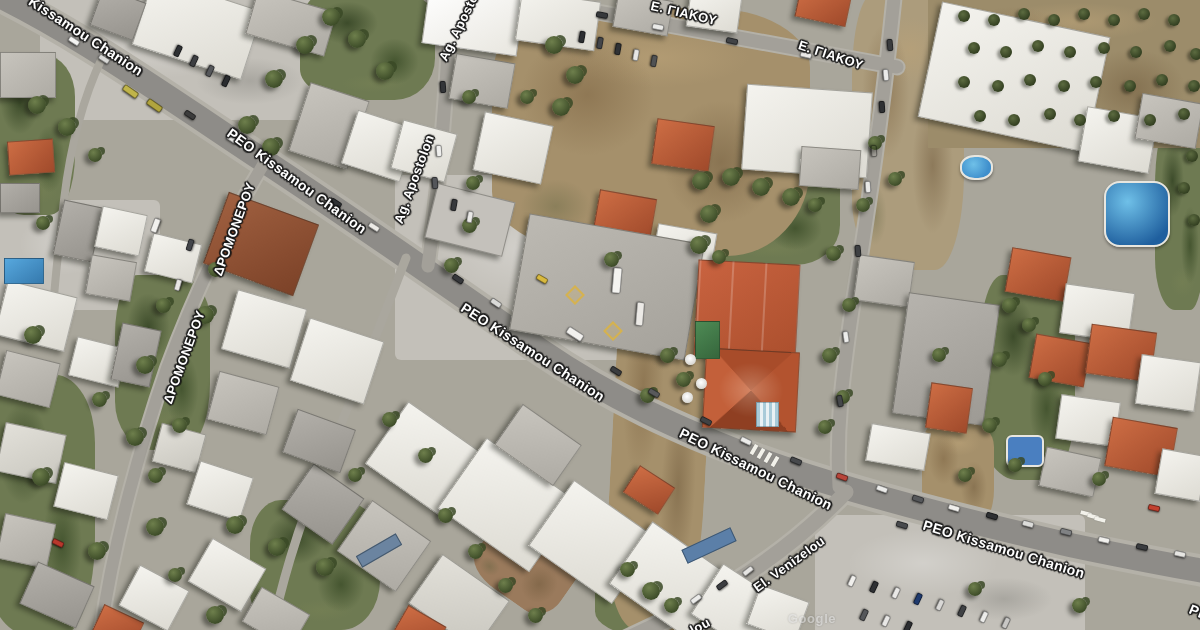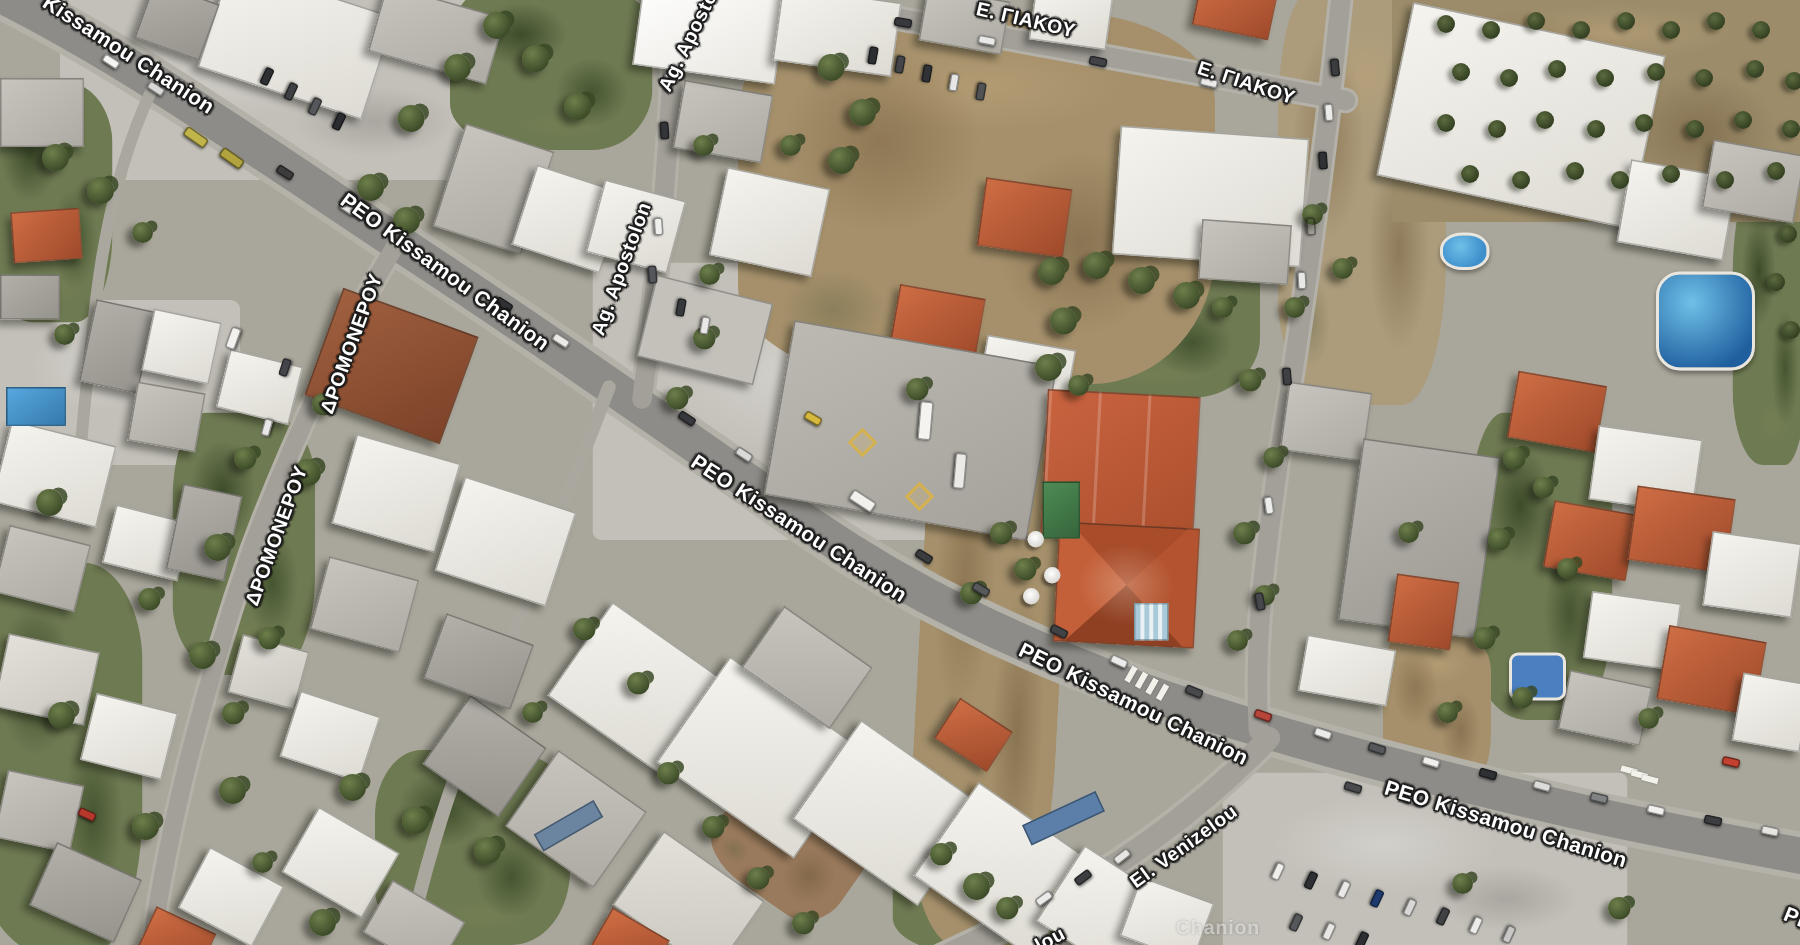--- a/index.html
+++ b/index.html
@@ -432,16 +432,16 @@
     <div class="rlabel big" style="left:1004px;top:549px;--rot:17deg">PEO Kissamou Chanion</div>
     <div class="rlabel big" style="left:1199px;top:612px;--rot:22deg">PE</div>
     <div class="rlabel" style="left:684px;top:13px;--rot:13deg">Ε. ΓΙΑΚΟΥ</div>
     <div class="rlabel" style="left:831px;top:55px;--rot:18deg">Ε. ΓΙΑΚΟΥ</div>
     <div class="rlabel" style="left:463px;top:18px;--rot:-64deg">Ag. Apostolon</div>
     <div class="rlabel" style="left:414px;top:179px;--rot:-70deg">Ag. Apostolon</div>
     <div class="rlabel" style="left:234px;top:229px;--rot:-70deg">ΔΡΟΜΟΝΕΡΟΥ</div>
     <div class="rlabel" style="left:184px;top:357px;--rot:-70deg">ΔΡΟΜΟΝΕΡΟΥ</div>
     <div class="rlabel" style="left:789px;top:564px;--rot:-36deg">El. Venizelou</div>
     <div class="rlabel" style="left:700px;top:626px;--rot:-28deg">lou</div>
-    <div class="wm" style="left:812px;top:618px">Chanion</div>
+    <div class="wm" style="left:812px;top:618px">Google</div>
   </div>
 
 </div>
 
 </body></html>

